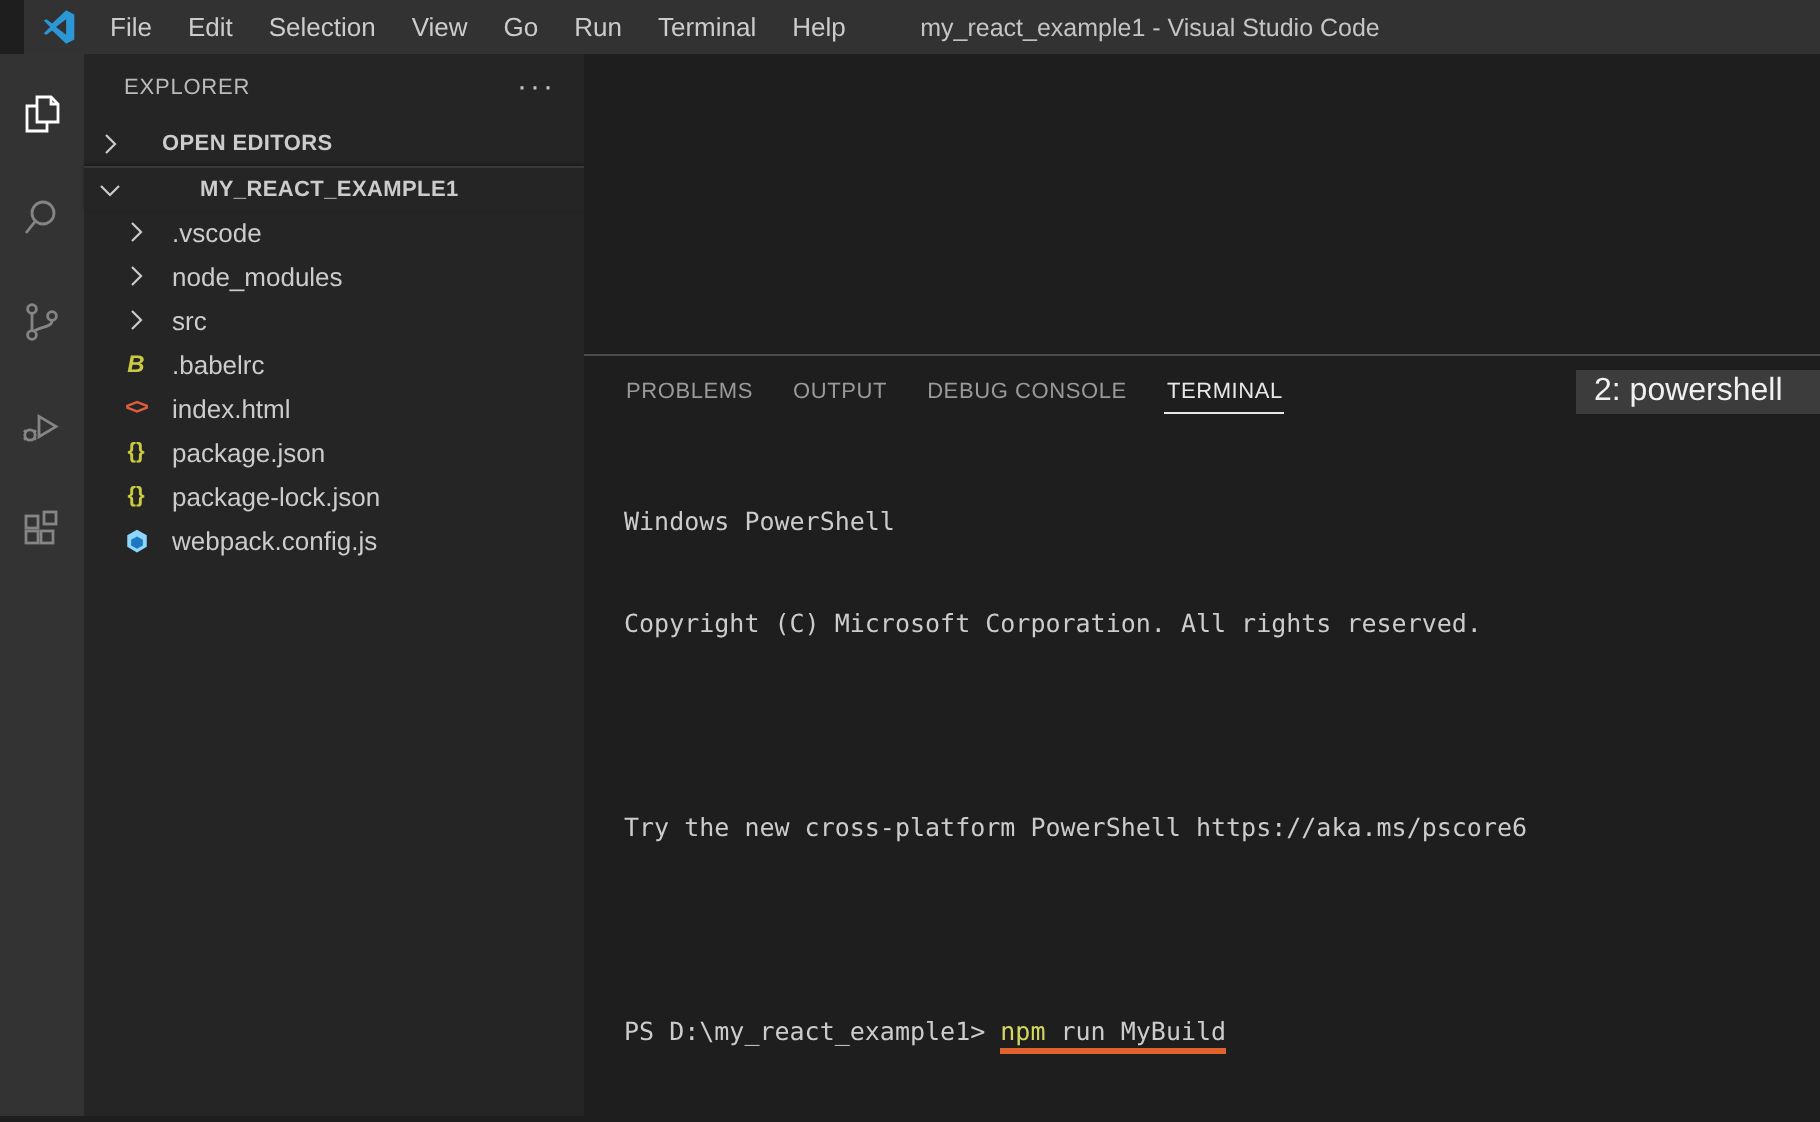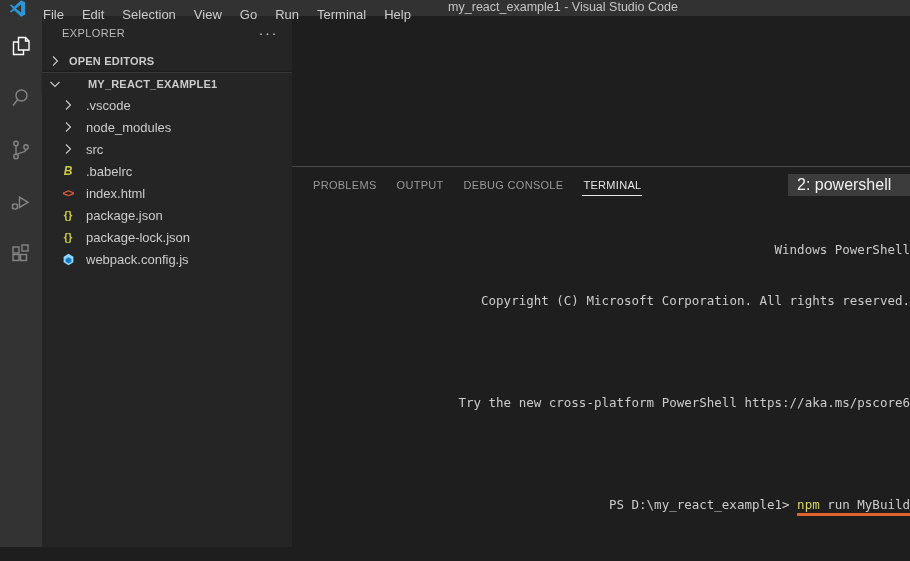--- a/index.html
+++ b/index.html
@@ -7,22 +7,22 @@
   body {
     background: #1e1e1e;
     font-family: "Liberation Sans", sans-serif;
     color: #cccccc;
     cursor: default;
     -webkit-font-smoothing: antialiased;
   }
 
   
   .titlebar {
-    height: 16px; background: #323233; display: flex; 
-    position: relative; font-size: 13px; color: #cccccc;
+    height: 27px; background: #323233; display: flex; align-items: center;
+    position: relative; font-size: 13px; color: #cccccc; margin-left: 12px;
   }
   .titlebar-logo { width: 34px; display: flex; justify-content: center; align-items: center; }
   .menu-item { padding: 0 9px; height: 30px; line-height: 30px; white-space: nowrap; }
   .window-title {
     position: absolute; left: 563px; transform: translateX(-50%);
     font-size: 12.5px; color: #c5c5c5; white-space: nowrap;
   }
 
   
   .body-row { display: flex; height: 531px; }
@@ -43,38 +43,38 @@
     padding: 0 14px 0 20px; font-size: 11px; color: #bbbbbb; letter-spacing: 0.4px;
   }
   .sidebar-more { margin-left: auto; color: #c5c5c5; font-size: 15px; letter-spacing: 1.5px; line-height: 10px; }
   .section-row {
     height: 22px; display: flex; align-items: center;
     font-weight: bold; font-size: 11px; color: #cccccc; padding-left: 5px;
   }
   .section-row.root { border-top: 1px solid rgba(204,204,204,0.12); box-shadow: 0 -1px 2px rgba(0,0,0,0.3); gap: 19px; }
   .chev { width: 16px; height: 16px; display: inline-flex; align-items: center; justify-content: center; flex-shrink: 0; }
   .chev svg { stroke: #cccccc; fill: none; stroke-width: 1.1; }
-  .section-label { margin-left: 6px; letter-spacing: 0.2px; }
+  .section-label { margin-left: 18px; letter-spacing: 0.2px; }
 
   .tree-row { height: 22px; display: flex; align-items: center; padding-left: 18px; color: #cccccc; }
   .tree-label { margin-left: 10px; white-space: nowrap; }
   .file-icon {
     width: 16px; height: 16px; display: inline-flex; align-items: center; justify-content: center;
     font-size: 10px; font-weight: bold; flex-shrink: 0;
   }
   .icon-babel { color: #cbcb41; font-style: italic; font-size: 12px; }
   .icon-html  { color: #e25d3c; letter-spacing: -1px; font-size: 11px; }
   .icon-json  { color: #cbcb41; font-size: 11px; }
 
   
   .main { flex: 1; display: flex; flex-direction: column; min-width: 0; }
   .editor { height: 318px; background: #1e1e1e; }
 
   
-  .panel { flex: 1; border-top: 1px solid #4b4b4b; position: relative; background: #1e1e1e; text-align: right; }
+  .panel { flex: 1; border-top: 1px solid #4b4b4b; position: relative; background: #1e1e1e; }
   .panel-tabs { height: 36px; display: flex; align-items: center; padding-left: 20px; }
   .panel-tab {
     font-size: 11px; color: #9a9a9a; letter-spacing: 0.3px; margin-right: 18px;
     padding: 4px 1px; border-bottom: 1px solid transparent;
   }
   .panel-tab.active { color: #e7e7e7; border-bottom-color: #e7e7e7; }
   .terminal-select {
     position: absolute; top: 7px; right: 0; width: 122px; height: 22px;
     background: #3c3c3c; color: #f0f0f0; font-size: 16px;
     display: flex; align-items: center; padding-left: 9px; overflow: hidden;

